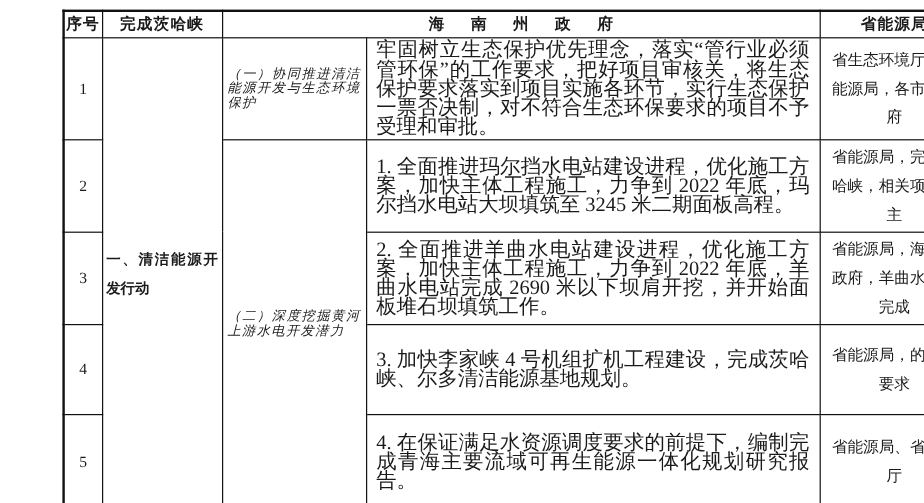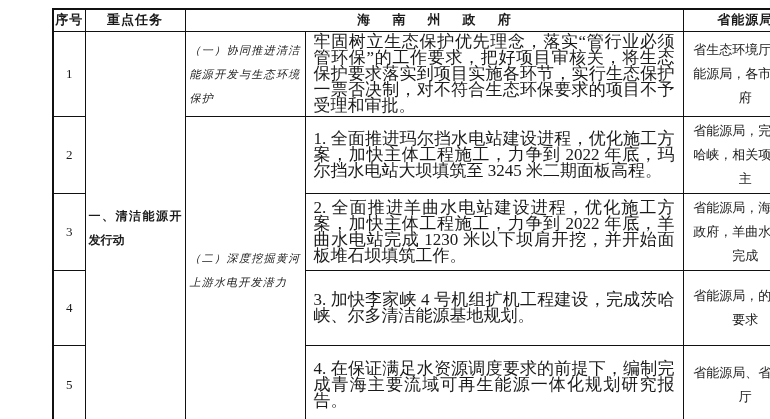--- a/index.html
+++ b/index.html
@@ -50,21 +50,21 @@
     font-size: 12px;
     line-height: 24px;
     padding: 0 3px;
     text-align: justify;
   }
   
   td.subtask {
     font-style: italic;
     font-size: 11px;
     letter-spacing: 1.2px;
-    line-height: 24px;
+    line-height: 12px;
     padding: 0 4px;
     text-align: justify;
   }
   
   td.content {
     font-size: 17px;
     line-height: 16px;
     padding: 2px 8px;
     text-align: justify;
   }
@@ -84,40 +84,40 @@
     <colgroup>
       <col style="width:32px">
       <col style="width:100px">
       <col style="width:120px">
       <col style="width:378px">
       <col style="width:125px">
     </colgroup>
     <tbody>
         <tr style="height:22px">
       <th class="hdr">序号</th>
-      <th class="hdr">重点任务</th>
+      <th class="hdr">完成茨哈峡</th>
       <th class="hdr hdr-content" colspan="2">海南州政府</th>
       <th class="hdr">省能源局</th>
     </tr>
     <tr style="height:74px">
       <td class="num">1</td>
       <td class="task" rowspan="5">一、清洁能源开发行动</td>
       <td class="subtask">（一）协同推进清洁能源开发与生态环境保护</td>
       <td class="content">牢固树立生态保护优先理念，落实“管行业必须管环保”的工作要求，把好项目审核关，将生态保护要求落实到项目实施各环节，实行生态保护一票否决制，对不符合生态环保要求的项目不予受理和审批。</td>
       <td class="unit">省生态环境厅、省能源局，各市州政府</td>
     </tr>
     <tr style="height:76px">
       <td class="num">2</td>
       <td class="subtask" rowspan="4">（二）深度挖掘黄河上游水电开发潜力</td>
       <td class="content">1. 全面推进玛尔挡水电站建设进程，优化施工方案，加快主体工程施工，力争到 2022 年底，玛尔挡水电站大坝填筑至 3245 米二期面板高程。</td>
       <td class="unit">省能源局，完成茨哈峡，相关项目业主</td>
     </tr>
     <tr style="height:75px">
       <td class="num">3</td>
-      <td class="content">2. 全面推进羊曲水电站建设进程，优化施工方案，加快主体工程施工，力争到 2022 年底，羊曲水电站完成 1230 米以下坝肩开挖，并开始面板堆石坝填筑工作。</td>
+      <td class="content">2. 全面推进羊曲水电站建设进程，优化施工方案，加快主体工程施工，力争到 2022 年底，羊曲水电站完成 2690 米以下坝肩开挖，并开始面板堆石坝填筑工作。</td>
       <td class="unit">省能源局，海南州政府，羊曲水电站完成</td>
     </tr>
     <tr style="height:75px">
       <td class="num">4</td>
       <td class="content">3. 加快李家峡 4 号机组扩机工程建设，完成茨哈峡、尔多清洁能源基地规划。</td>
       <td class="unit">省能源局，的工作要求</td>
     </tr>
     <tr style="height:80px">
       <td class="num">5</td>
       <td class="content">4. 在保证满足水资源调度要求的前提下，编制完成青海主要流域可再生能源一体化规划研究报告。</td>

